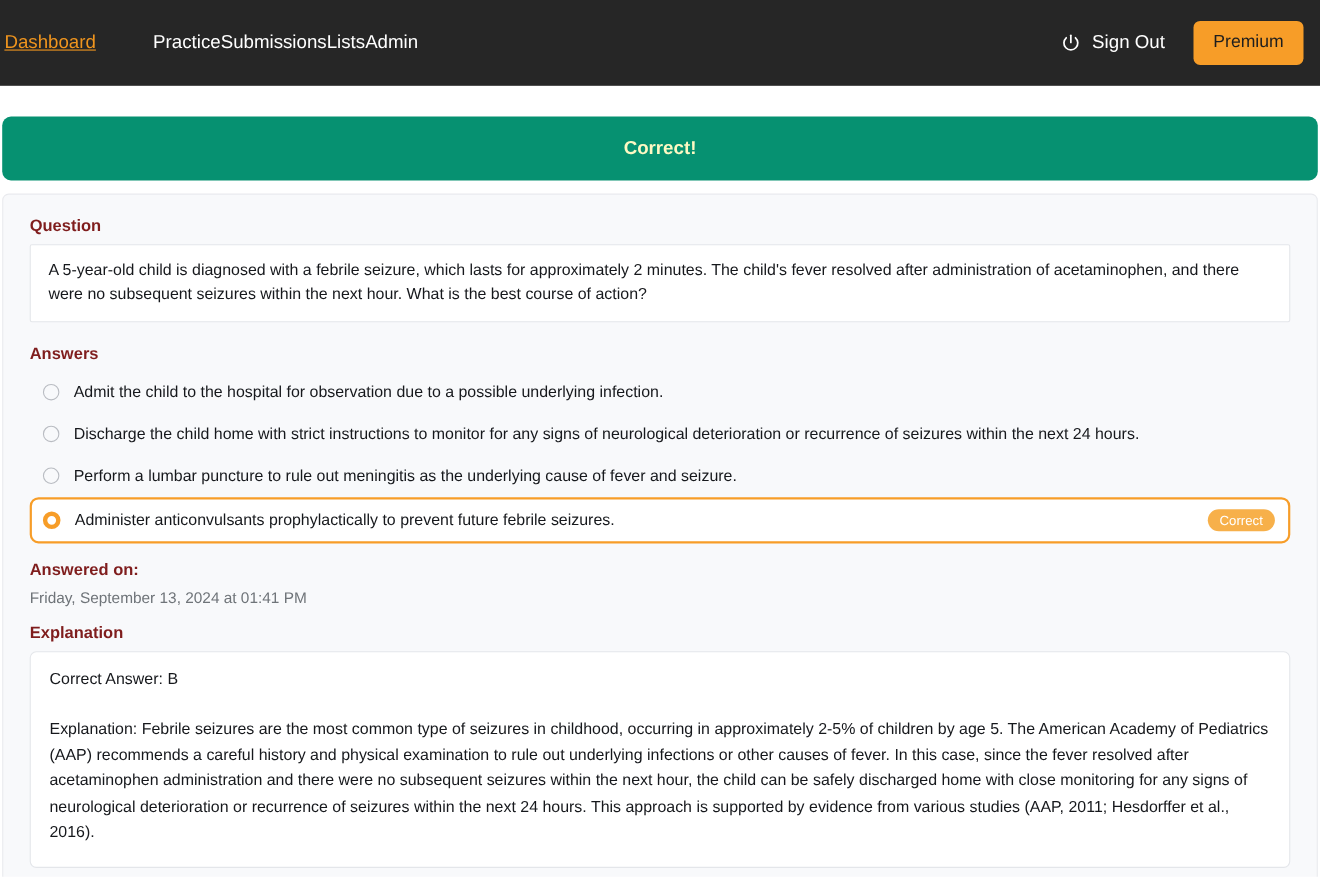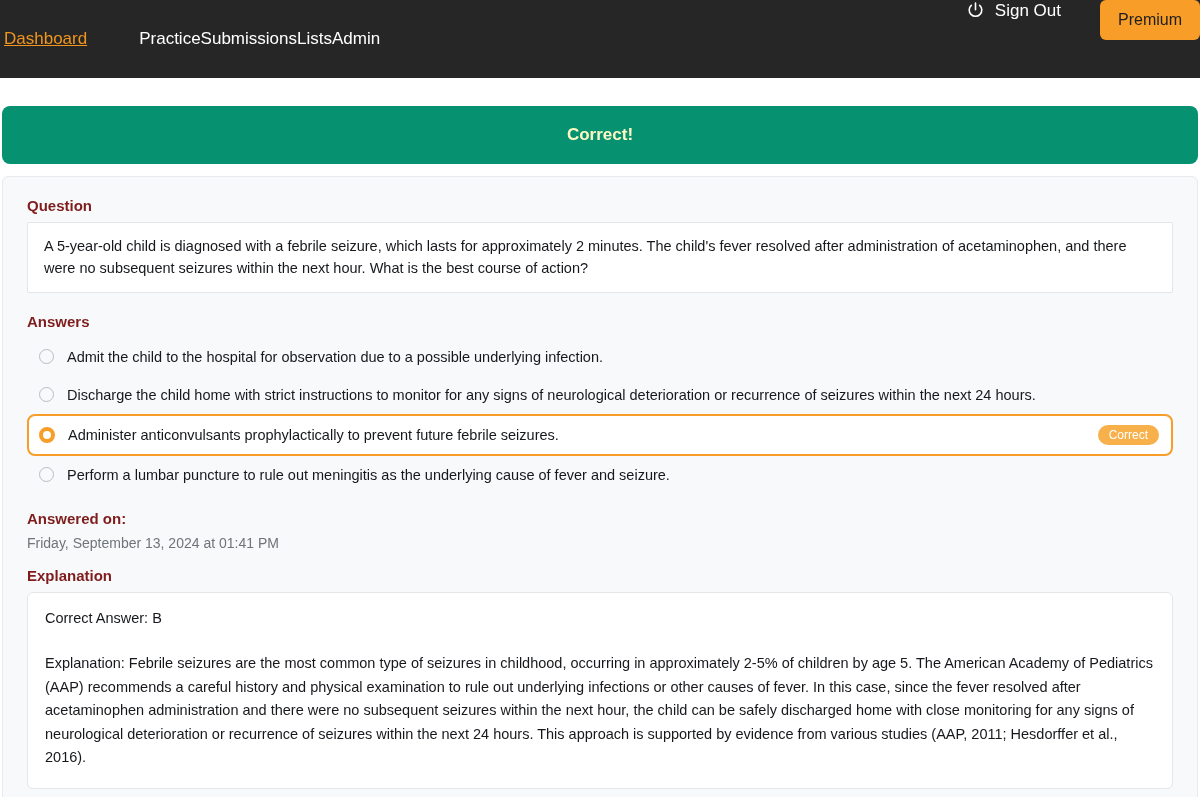--- a/index.html
+++ b/index.html
@@ -39,44 +39,43 @@
   }
   .nav-link {
     color: #ffffff;
     font-size: 17px;
     text-decoration: none;
     white-space: nowrap;
   }
   .nav-right {
     margin-left: auto;
     display: flex;
-    align-items: flex-start;
+    align-items: center;
     height: 100%;
-    gap: 13px;
   }
   .signout {
     display: flex;
     align-items: center;
     gap: 9px;
     color: #ffffff;
     font-size: 17px;
     margin-right: 26px;
     white-space: nowrap;
   }
   .power-icon { display: block; }
   .premium-btn {
     background: #f79d28;
     color: #1e1e1e;
     font-size: 16px;
     border: none;
     border-radius: 6px;
     padding: 11px 18px;
     cursor: pointer;
     font-family: "Liberation Sans", sans-serif;
-    margin-right: 0px;
+    margin-right: 15px;
   }
 
   
   .banner {
     margin: 28px 0 0 0;
     background: #069171;
     color: #fef9c3;
     border-radius: 8px;
     height: 58px;
     display: flex;
@@ -219,28 +218,28 @@
     <div class="section-label answers-label">Answers</div>
     <ul class="answers-list">
       <li class="answer-row">
         <span class="radio"></span>
         <span class="answer-text">Admit the child to the hospital for observation due to a possible underlying infection.</span>
       </li>
       <li class="answer-row">
         <span class="radio"></span>
         <span class="answer-text">Discharge the child home with strict instructions to monitor for any signs of neurological deterioration or recurrence of seizures within the next 24 hours.</span>
       </li>
+      <li class="answer-row">
+        <span class="radio"></span>
+        <span class="answer-text">Perform a lumbar puncture to rule out meningitis as the underlying cause of fever and seizure.</span>
+      </li>
       <li class="answer-row selected">
         <span class="radio"></span>
         <span class="answer-text">Administer anticonvulsants prophylactically to prevent future febrile seizures.</span>
         <span class="badge">Correct</span>
-      </li>
-      <li class="answer-row">
-        <span class="radio"></span>
-        <span class="answer-text">Perform a lumbar puncture to rule out meningitis as the underlying cause of fever and seizure.</span>
       </li>
     </ul>
 
     <div class="section-label answered-label">Answered on:</div>
     <div class="answered-date">Friday, September 13, 2024 at 01:41 PM</div>
 
     <div class="section-label explanation-label">Explanation</div>
     <div class="explanation-box">
       <p>Correct Answer: B</p>
       <p>Explanation: Febrile seizures are the most common type of seizures in childhood, occurring in approximately 2-5% of children by age 5. The American Academy of Pediatrics (AAP) recommends a careful history and physical examination to rule out underlying infections or other causes of fever. In this case, since the fever resolved after acetaminophen administration and there were no subsequent seizures within the next hour, the child can be safely discharged home with close monitoring for any signs of neurological deterioration or recurrence of seizures within the next 24 hours. This approach is supported by evidence from various studies (AAP, 2011; Hesdorffer et al., 2016).</p>

